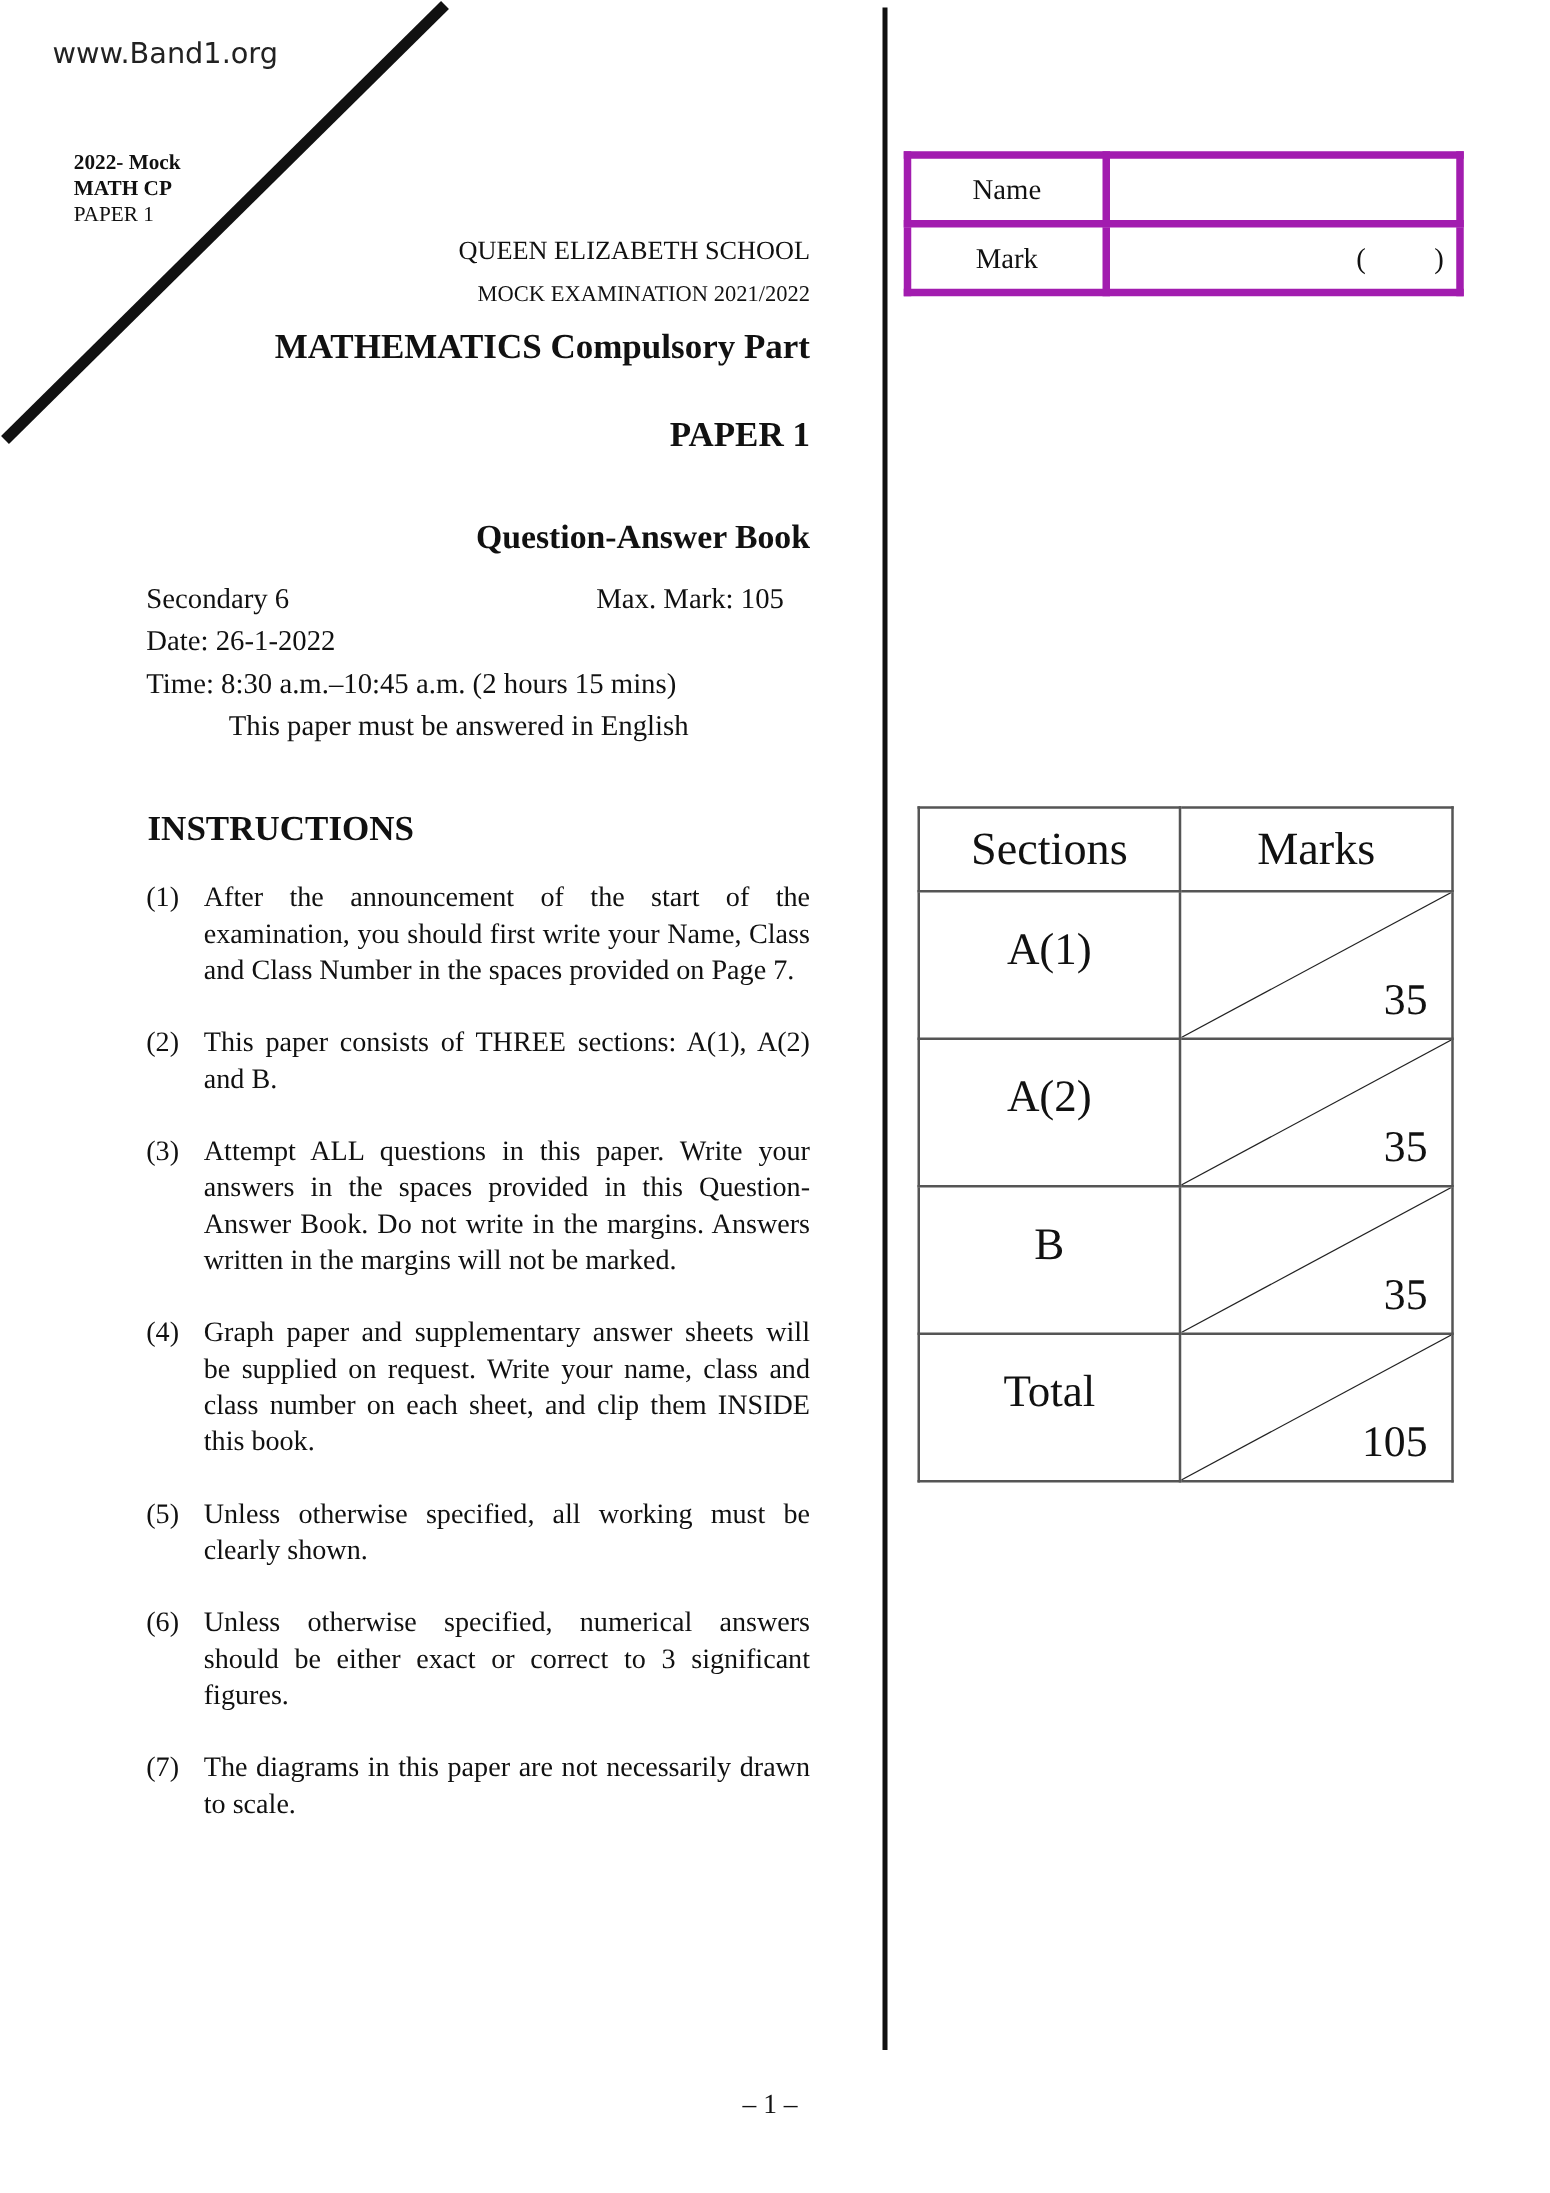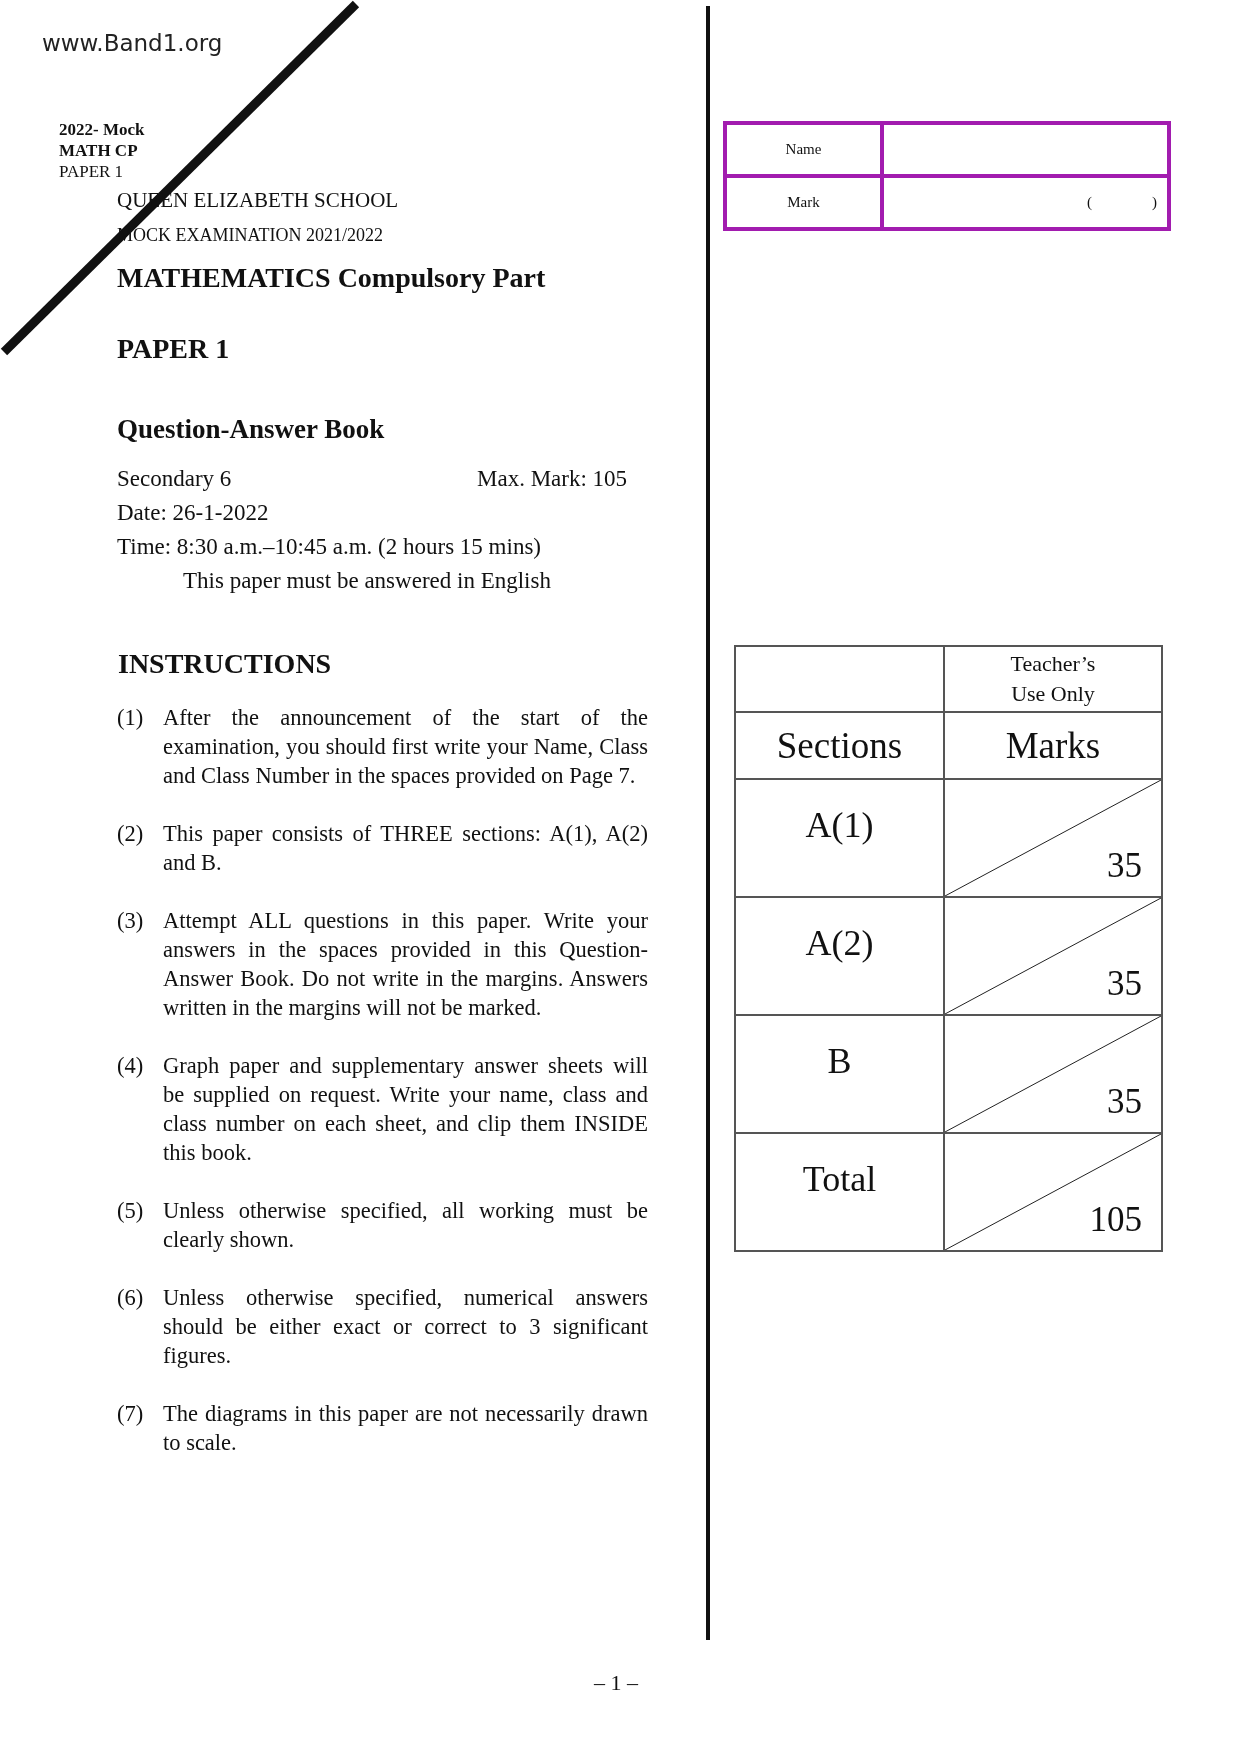--- a/index.html
+++ b/index.html
@@ -4,34 +4,34 @@
 <style>
   html, body { margin:0; padding:0; }
   body { width:1240px; height:1754px; background:#ffffff; position:relative; overflow:hidden;
          font-family:"Liberation Serif", "DejaVu Serif", serif; color:#111; }
   .abs { position:absolute; white-space:nowrap; }
   .website { left:42px; top:30px; font-family:"DejaVu Sans","Liberation Sans",sans-serif; font-size:23px; color:#222; }
   .tag { left:59px; font-size:17px; line-height:20px; }
   .tag.b { font-weight:bold; }
   .diag { position:absolute; left:0; top:0; }
   .vline { position:absolute; left:706px; top:6px; width:4px; height:1634px; background:#111; }
-  .center { position:absolute; left:117px; width:531px; text-align:left; white-space:nowrap; }
+  .center { position:absolute; left:117px; width:531px; text-align:right; white-space:nowrap; }
   .school { top:188px; font-size:21px; }
   .mockexam { top:225px; font-size:18px; }
   .title { top:262px; font-size:28px; font-weight:bold; }
   .paper { top:333px; font-size:28px; font-weight:bold; }
   .qab { top:414px; font-size:27px; font-weight:bold; }
   .info { font-size:23px; left:117px; }
   .instr-head { left:118px; top:648px; font-size:28px; font-weight:bold; }
   .items { position:absolute; left:117px; top:703px; width:531px; font-size:22.5px; line-height:29px; }
   .item { display:flex; margin-bottom:29px; }
   .item .num { width:46px; flex:none; }
   .item .txt { flex:1; text-align:justify; text-align-last:left; }
   table.nc { position:absolute; left:723px; top:121px; width:448px; border-collapse:collapse; }
-  table.nc td { border:4px solid #a21caf; height:49px; font-size:15px; padding:0; }
+  table.nc td { border:6px solid #a21caf; height:49px; font-size:23px; padding:0; }
   table.nc td.lab { width:153px; text-align:center; }
   table.nc td.val { text-align:right; padding-right:10px; }
   .paren { display:inline-block; width:70px; display:inline-flex; justify-content:space-between; }
   table.mk { position:absolute; left:734px; top:645px; width:429px; border-collapse:collapse; }
   table.mk td { border:2px solid #555; padding:0; text-align:center; position:relative; }
   table.mk td.sec { width:207px; }
   .hdr1 td { height:64px; font-size:22px; line-height:30px; }
   .hdr2 td { height:65px; font-size:37px; }
   .row td { height:92px; }
   .row td.sec { font-size:36px; vertical-align:top; padding-top:24px; }
@@ -113,27 +113,20 @@
         <span>(</span>
         <span>)</span>
       </span>
     </td>
   </tr>
 </tbody>
   </table>
 
 <table class="mk">
   <tbody>
-      <tr class="hdr1">
-    <td class="sec"></td>
-    <td>
-      <div>Teacher’s</div>
-      <div>Use Only</div>
-    </td>
-  </tr>
   <tr class="hdr2">
     <td class="sec">Sections</td>
     <td>Marks</td>
   </tr>
   <tr class="row">
     <td class="sec">A(1)</td>
     <td class="mark">
       <svg viewBox="0 0 100 100" preserveAspectRatio="none">
             <line x1="0" y1="100" x2="100" y2="0" stroke="#222" stroke-width="1" vector-effect="non-scaling-stroke"></line>
           </svg>

